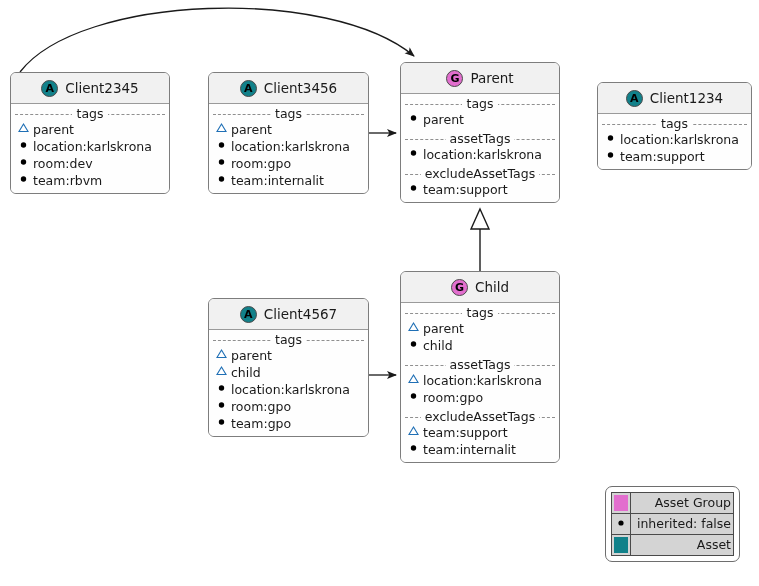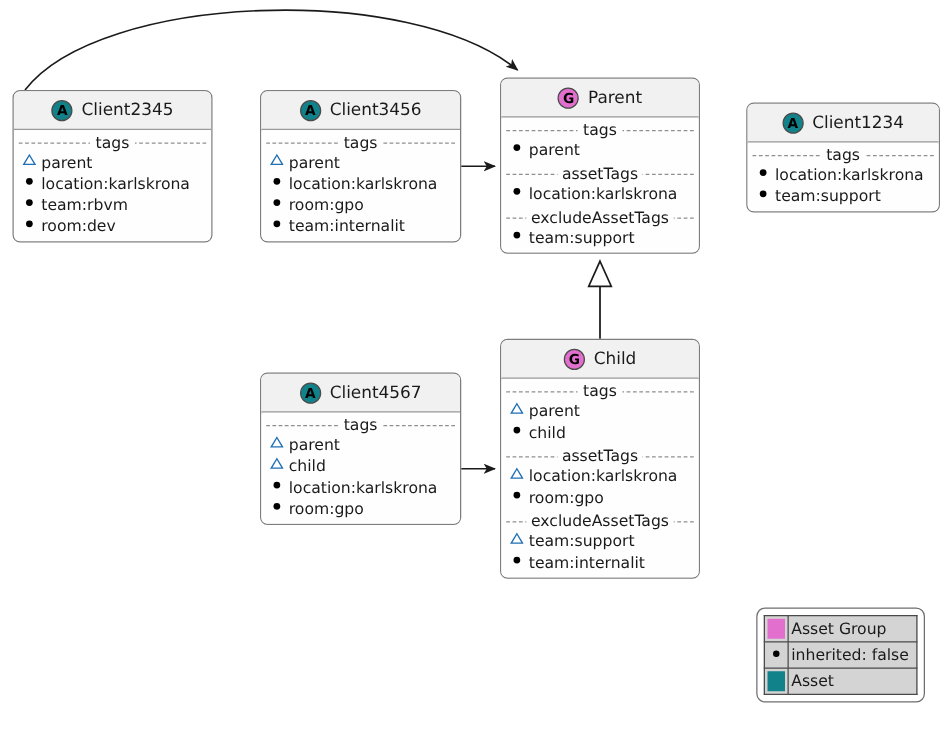--- a/index.html
+++ b/index.html
@@ -124,20 +124,21 @@
     position: absolute;
     left: 605px;
     top: 486px;
     width: 135px;
     height: 76px;
     box-sizing: border-box;
     border: 1px solid #6e6e6e;
     border-radius: 7px;
     background: #ffffff;
     padding: 5px;
+    text-align: right;
   }
   #legend-table {
     border-collapse: collapse;
     width: 100%;
     height: 100%;
     background: #d4d4d4;
     border: 1px solid #4a4a4a;
   }
   #legend-table td {
     border: 1px solid #4a4a4a;
@@ -208,27 +209,27 @@
       <div class="tag-row">
         <span class="marker"><svg width="11" height="12" viewBox="0 0 11 12" aria-hidden="true">
               <circle cx="5.5" cy="7" r="2.7" fill="#000000"></circle>
             </svg></span>
         <span>location:karlskrona</span>
       </div>
       <div class="tag-row">
         <span class="marker"><svg width="11" height="12" viewBox="0 0 11 12" aria-hidden="true">
               <circle cx="5.5" cy="7" r="2.7" fill="#000000"></circle>
             </svg></span>
+        <span>room:dev</span>
+      </div>
+      <div class="tag-row">
+        <span class="marker"><svg width="11" height="12" viewBox="0 0 11 12" aria-hidden="true">
+              <circle cx="5.5" cy="7" r="2.7" fill="#000000"></circle>
+            </svg></span>
         <span>team:rbvm</span>
-      </div>
-      <div class="tag-row">
-        <span class="marker"><svg width="11" height="12" viewBox="0 0 11 12" aria-hidden="true">
-              <circle cx="5.5" cy="7" r="2.7" fill="#000000"></circle>
-            </svg></span>
-        <span>room:dev</span>
       </div>
     </div>
   </div>
 
   <div class="node" style="left:208px; top:72px; width:161px;">
     <div class="node-header">
       <span class="stereo asset">A</span>
       <span class="node-title">Client3456</span>
     </div>
     <div class="node-body">
@@ -353,20 +354,26 @@
         <span class="marker"><svg width="11" height="12" viewBox="0 0 11 12" aria-hidden="true">
               <circle cx="5.5" cy="7" r="2.7" fill="#000000"></circle>
             </svg></span>
         <span>location:karlskrona</span>
       </div>
       <div class="tag-row">
         <span class="marker"><svg width="11" height="12" viewBox="0 0 11 12" aria-hidden="true">
               <circle cx="5.5" cy="7" r="2.7" fill="#000000"></circle>
             </svg></span>
         <span>room:gpo</span>
+      </div>
+      <div class="tag-row">
+        <span class="marker"><svg width="11" height="12" viewBox="0 0 11 12" aria-hidden="true">
+              <circle cx="5.5" cy="7" r="2.7" fill="#000000"></circle>
+            </svg></span>
+        <span>team:gpo</span>
       </div>
     </div>
   </div>
 
   <div class="node" style="left:400px; top:271px; width:160px;">
     <div class="node-header">
       <span class="stereo group">G</span>
       <span class="node-title">Child</span>
     </div>
     <div class="node-body">

